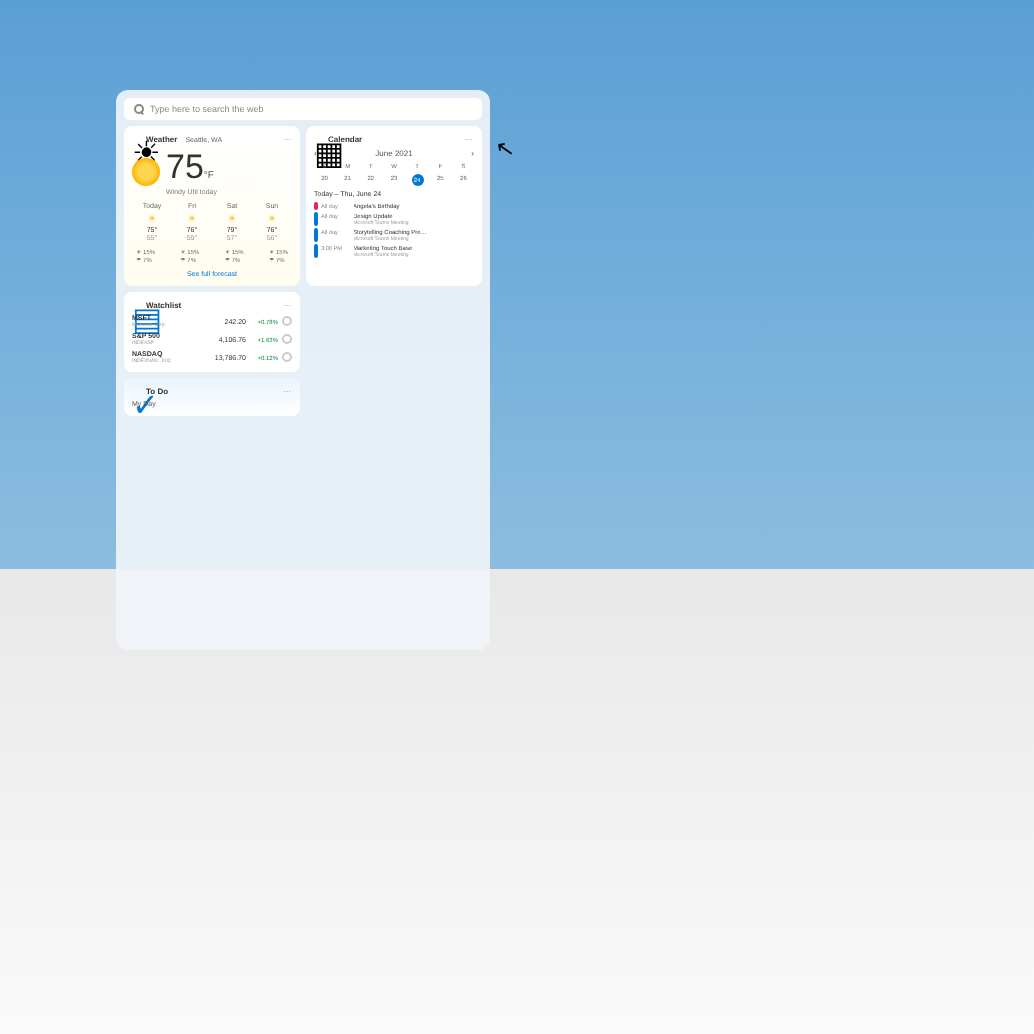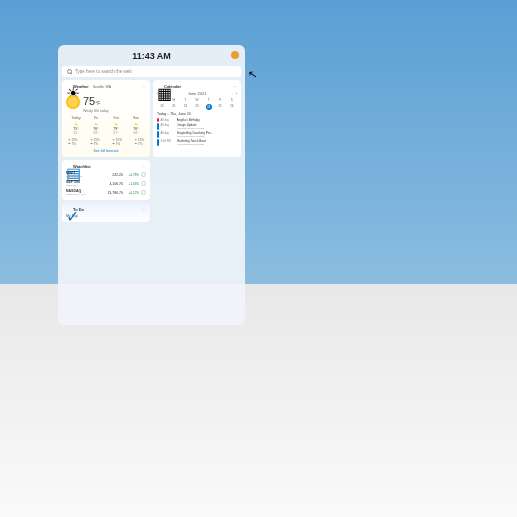--- a/index.html
+++ b/index.html
@@ -15,21 +15,21 @@
 .row{display:flex;gap:3px}
 .card{background:#fff;border-radius:4px;padding:4px;flex:1}
 .card-hdr{display:flex;align-items:center;gap:2px;margin-bottom:2px}
 .card-icon{width:5px;height:5px}
 .card-title{font-size:4px;font-weight:600;color:#333}
 .card-sub{font-size:3.5px;color:#666;margin-left:2px}
 .dots{margin-left:auto;font-size:4px;color:#aaa;letter-spacing:0.5px}
 .weather{background:linear-gradient(180deg,#fff 0%,#fffdf0 100%)}
 .wtemp{display:flex;align-items:center;gap:3px;margin:2px 0}
 .sun{width:14px;height:14px;background:radial-gradient(circle,#ffd54f 40%,#ffb300 70%);border-radius:50%}
-.temp{font-size:11px;font-weight:300;color:#333}
+.temp{font-size:17px;font-weight:300;color:#333}
 .deg{font-size:5px;color:#555}
 .wcond{font-size:3.5px;color:#777}
 .fcast{display:flex;justify-content:space-between;margin-top:3px;font-size:3.5px;text-align:center}
 .fday{flex:1}
 .fday-name{color:#666;margin-bottom:1px}
 .fday-icon{color:#fbc02d;font-size:5px}
 .fday-hi{color:#333}
 .fday-lo{color:#999}
 .wstats{display:flex;justify-content:space-between;margin-top:3px;font-size:3px;color:#666;padding:0 2px}
 .wlink{text-align:center;font-size:3.5px;color:#0078d4;margin-top:3px}
@@ -52,24 +52,20 @@
 .stock-chg{width:16px;text-align:right;font-size:3px}
 .pos{color:#0a8a3a}
 .stock-chart{width:5px;height:5px;border:0.5px solid #ccc;border-radius:50%;margin-left:2px}
 .todo{background:linear-gradient(180deg,#eaf4ff,#fff)}
 .cursor{position:absolute;left:248px;top:68px;font-size:11px;color:#000;transform:rotate(-10deg)}
 </style>
 </head>
 <body>
 
 <div class="panel">
-  <div class="header">
-    <div class="clock">11:43 AM</div>
-    <div class="profile"></div>
-  </div>
   <div class="search">
     <span class="search-icon"></span>
     <span class="search-text">Type here to search the web</span>
   </div>
 
   <div class="row">
     <div class="card weather">
       <div class="card-hdr">
         <span class="card-icon">☀</span>
         <span class="card-title">Weather</span>

